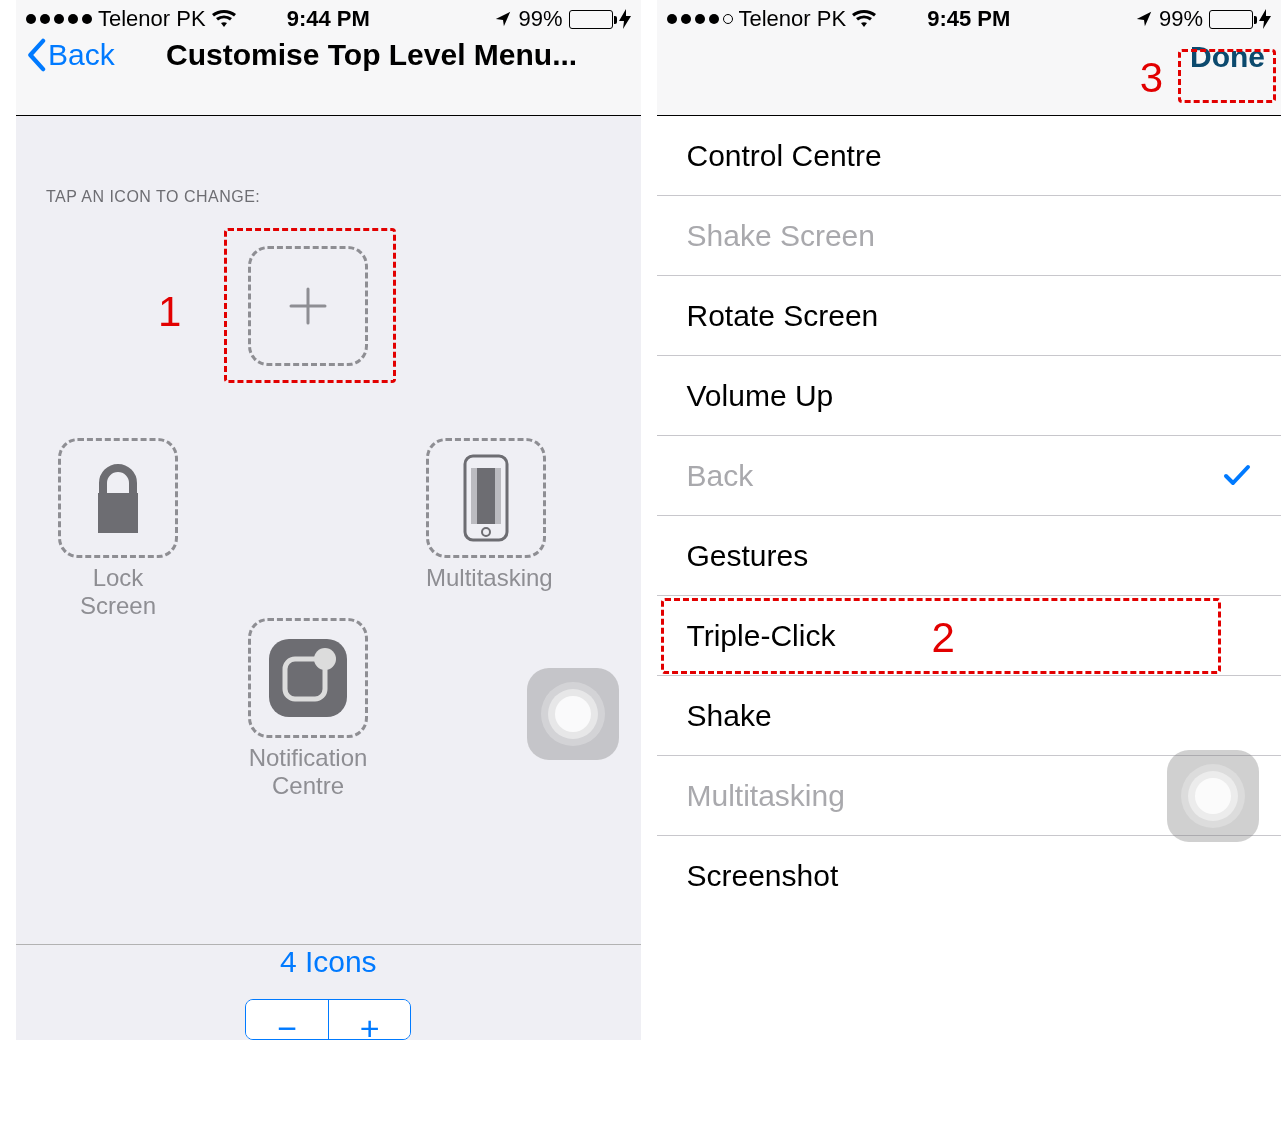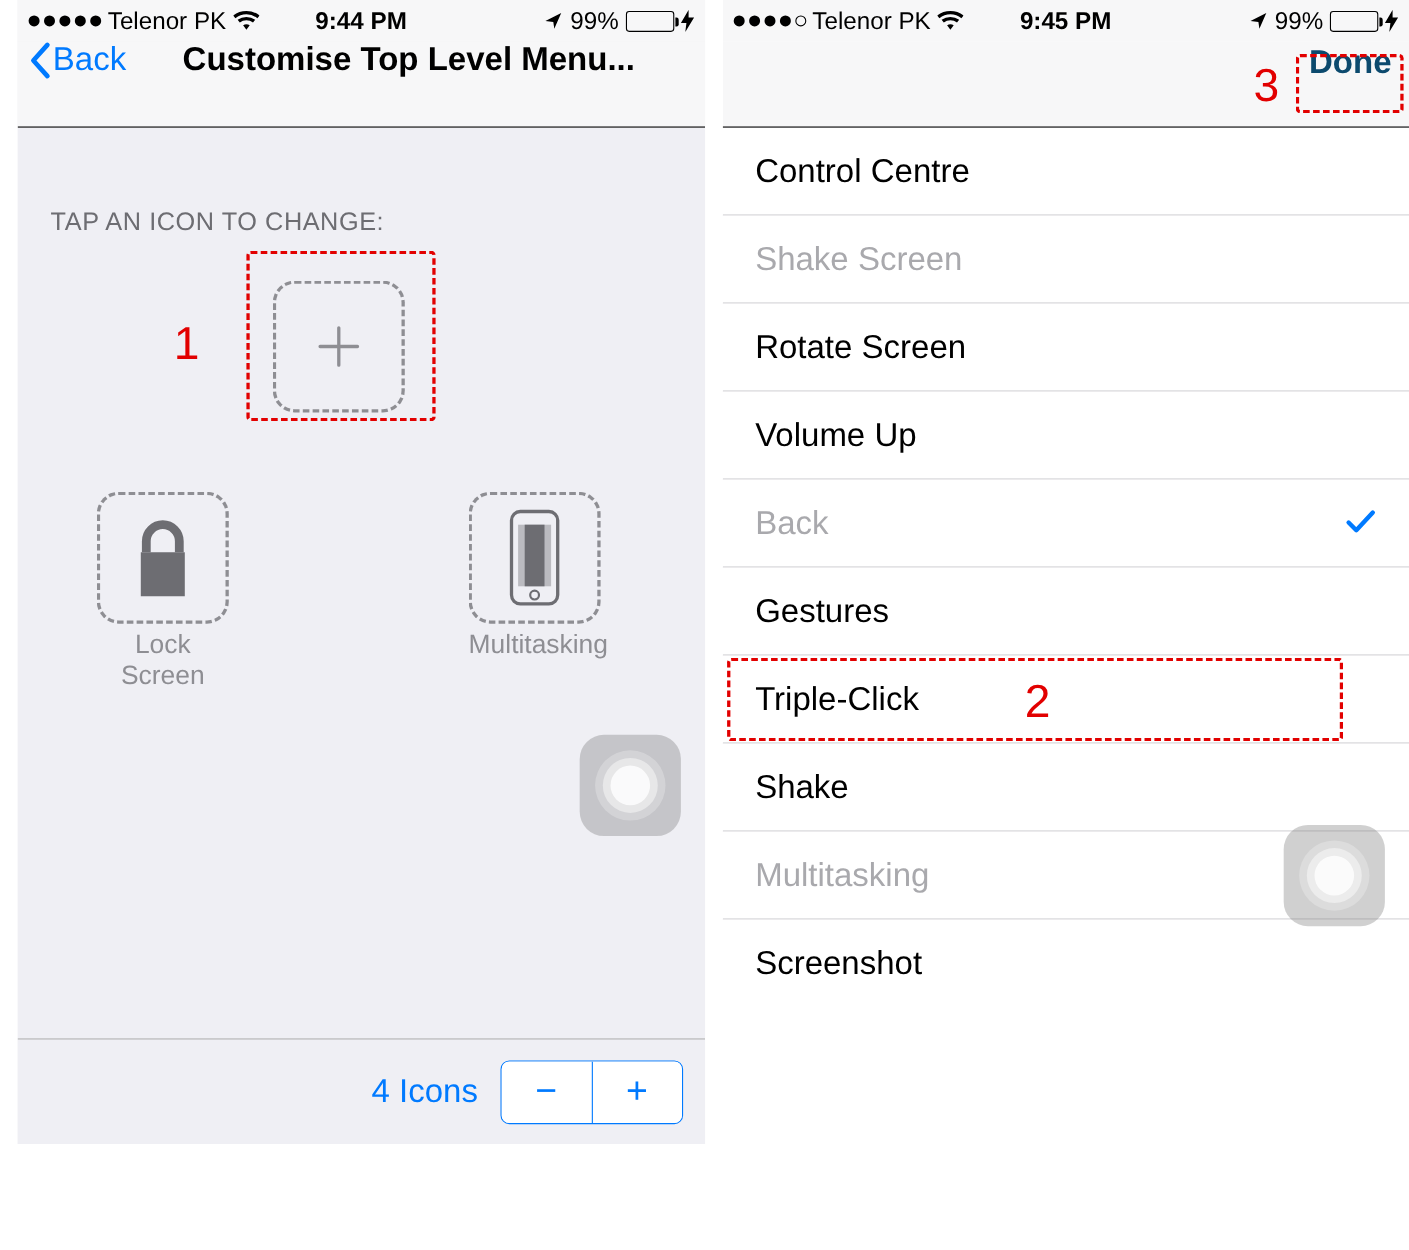--- a/index.html
+++ b/index.html
@@ -69,39 +69,39 @@
   .nav-title {
     position:absolute; left:150px; right:10px; text-align:left;
     font-size:30px; font-weight:600; color:#000; white-space:nowrap; overflow:hidden; text-overflow:ellipsis;
   }
   .done-btn {
     color:#0c4a6e; font-size:30px; font-weight:600; margin-left:auto;
     padding: 2px 6px;
   }
   
   .section-caption {
-    font-size: 23px; color:#6d6d72; letter-spacing: 0.5px;
+    font-size: 16px; color:#6d6d72; letter-spacing: 0.5px;
     padding: 72px 30px 10px 30px;
   }
   .icon-grid {
     position:relative; height: 640px; margin-top: 10px;
   }
   .slot {
     position:absolute; text-align:center;
   }
   .slot-box {
     width:120px; height:120px; border:3px dashed #8e8e93; border-radius:20px;
     display:flex; align-items:center; justify-content:center;
     background: transparent;
   }
   .slot-label { margin-top:6px; font-size:24px; color:#8e8e93; line-height:1.15; }
   .bottom-bar {
     position:absolute; bottom:0; left:0; right:0; height:96px;
     background:#efeff4; border-top:1px solid #b2b2b2;
-    display:flex; align-items:center; justify-content:flex-end; gap:20px; padding:0 20px;
+    display:flex; align-items:center; justify-content:flex-end; gap:20px; padding:0 20px;flex-direction:column;
   }
   .icon-count { color:#007aff; font-size:30px; }
   .stepper { display:flex; border:1.5px solid #007aff; border-radius:8px; overflow:hidden; }
   .stepper button { width:82px; height:56px; background:#fff; border:none; color:#007aff; font-size:34px; cursor:pointer; }
   .stepper button + button { border-left:1.5px solid #007aff; }
   
   .annot { position:absolute; border:3px dashed #e20000; border-radius:4px; pointer-events:none; }
   .annot-label { position:absolute; color:#e20000; font-size:42px; font-weight:400; pointer-events:none; }
   
   .list { margin:0; padding:0; list-style:none; }
@@ -174,21 +174,21 @@
   <div class="icon-grid">
 
     <div class="slot" style="left:232px; top:20px;">
       <div class="slot-box">
         <svg width="50" height="50" viewBox="0 0 50 50">
             <path d="M25 8 V42 M8 25 H42" stroke="#8e8e93" stroke-width="3" stroke-linecap="round"></path>
           </svg>
       </div>
     </div>
 
-    <div class="slot" style="left:72px; top:212px;">
+    <div class="slot" style="left:42px; top:212px;">
       <div class="slot-box">
         <svg width="70" height="80" viewBox="0 0 70 80">
             <path d="M15 35 h40 v40 h-40 z" fill="#6d6d72"></path>
             <path d="M20 35 v-10 a15 15 0 0 1 30 0 v10" fill="none" stroke="#6d6d72" stroke-width="8"></path>
           </svg>
       </div>
       <div class="slot-label"><span>Lock<br>Screen</span></div>
     </div>
 
     <div class="slot" style="left:410px; top:212px;">
@@ -196,20 +196,30 @@
         <svg width="66" height="92" viewBox="0 0 66 92">
           <rect x="12" y="4" width="42" height="84" rx="8" fill="none" stroke="#6d6d72" stroke-width="3"></rect>
           <rect x="18" y="16" width="30" height="56" fill="#6d6d72" opacity="0.4"></rect>
           <rect x="24" y="16" width="18" height="56" fill="#6d6d72"></rect>
           <circle cx="33" cy="80" r="4" fill="none" stroke="#6d6d72" stroke-width="2"></circle>
         </svg>
       </div>
       <div class="slot-label">Multitasking</div>
     </div>
 
+    <div class="slot" style="left:232px; top:392px;">
+      <div class="slot-box">
+        <svg width="90" height="90" viewBox="0 0 90 90">
+          <rect x="6" y="6" width="78" height="78" rx="20" fill="#6d6d72"></rect>
+          <rect x="22" y="26" width="40" height="40" rx="10" fill="none" stroke="#dcdcdc" stroke-width="5"></rect>
+          <circle cx="62" cy="26" r="11" fill="#dcdcdc"></circle>
+        </svg>
+      </div>
+      <div class="slot-label"><span>Notification<br>Centre</span></div>
+    </div>
   </div>
 
   <div class="assistive-touch" style="right:22px; bottom:280px;">
     <div class="inner1">
         <div class="inner2">
           <div class="inner3"></div>
         </div>
       </div>
   </div>
 

